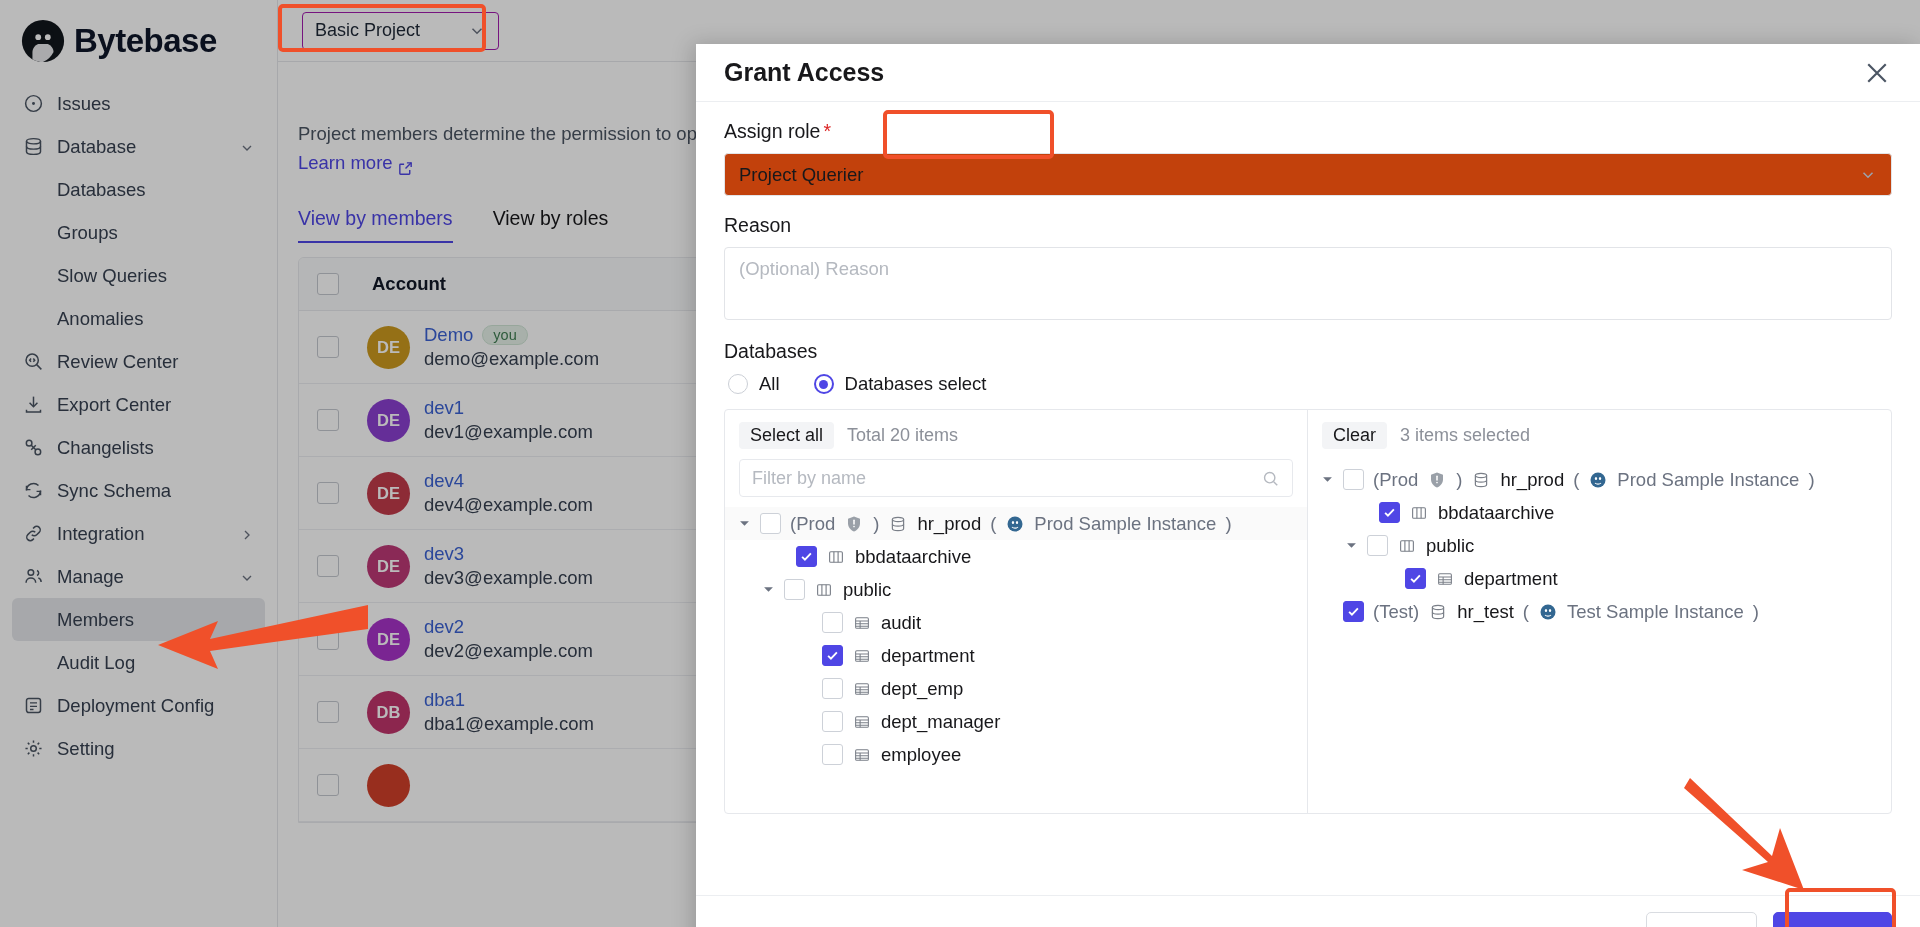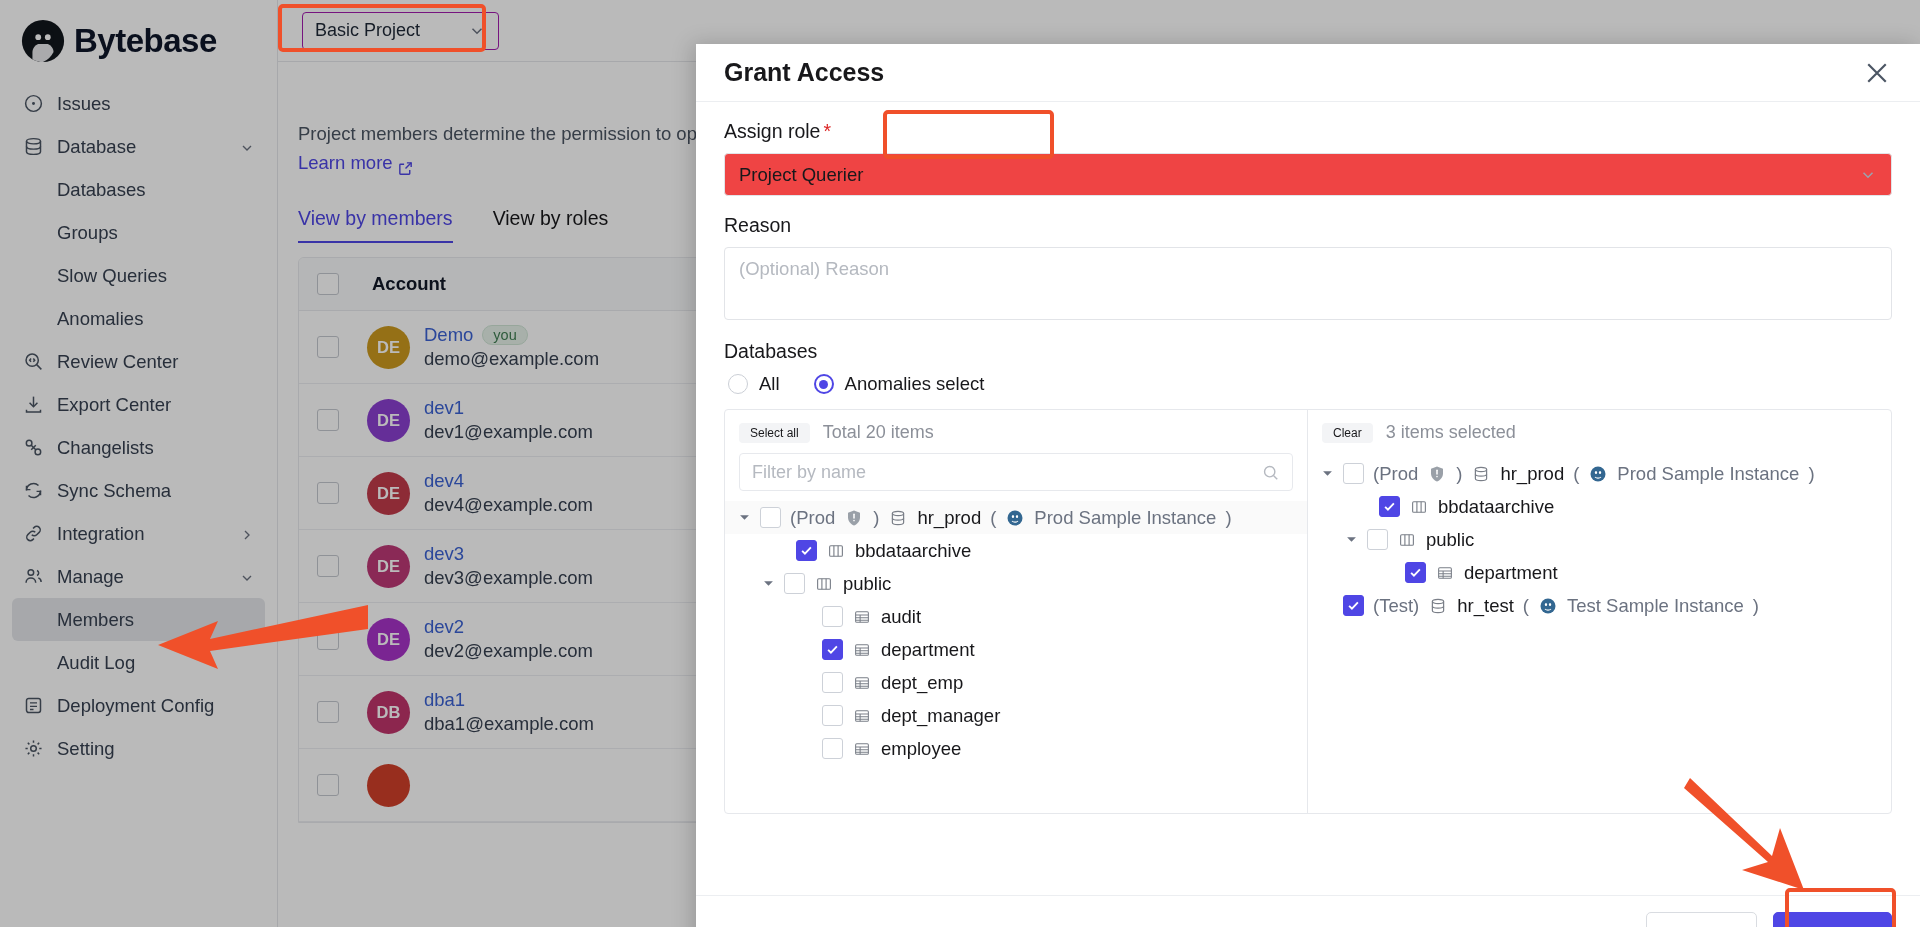--- a/index.html
+++ b/index.html
@@ -102,21 +102,21 @@
     padding: 0 28px 0 28px; border-bottom: 1px solid #eceef1;
   }
   .drawer-title { font-size: 25px; font-weight: 700; color: #18181b; }
   .close-btn { width: 30px; height: 30px; color: #4b5563; cursor: pointer; }
 
   .drawer-body { flex: 1 1 auto; padding: 18px 28px 0 28px; overflow: hidden; }
   .field-label { font-size: 19.5px; color: #18181b; margin-bottom: 10px; }
   .req { color: #dc2626; margin-left: 3px; }
 
   .select-box {
-    height: 43px; border: 1px solid #e2e4e8; border-radius: 4px; background: #ef4444;
+    height: 43px; border: 1px solid #e2e4e8; border-radius: 4px; background: #c2410c;
     display: flex; align-items: center; justify-content: space-between;
     padding: 0 14px; font-size: 18.5px; color: #18181b;
   }
   .select-box .chev { width: 18px; height: 18px; color: #9ca3af; }
 
   .reason-area {
     height: 73px; border: 1px solid #e2e4e8; border-radius: 4px; background: #fff;
     padding: 10px 14px; font-size: 18.5px; color: #b5b9c0;
   }
 
@@ -127,21 +127,21 @@
   .rdot.on::after { content:""; position:absolute; inset: 3.5px; border-radius: 50%; background: #4f46e5; }
 
   .transfer {
     display: flex; border: 1px solid #e6e8ec; border-radius: 4px;
     height: 405px; overflow: hidden;
   }
   .tpane { flex: 1 1 50%; min-width: 0; display: flex; flex-direction: column; }
   .tpane.left { border-right: 1px solid #e6e8ec; }
   .tpane-head { display: flex; align-items: center; gap: 13px; padding: 12px 14px 6px 14px; }
   .mini-btn {
-    font-size: 12px; color: #18181b; background: #f3f4f6;
+    font-size: 18px; color: #18181b; background: #f3f4f6;
     border-radius: 4px; padding: 3px 11px; cursor: pointer;
   }
   .tpane-count { font-size: 18px; color: #8c9099; }
   .filter-wrap { padding: 4px 14px 10px 14px; }
   .filter-input {
     height: 38px; border: 1px solid #e7e9ed; border-radius: 4px;
     display: flex; align-items: center; justify-content: space-between;
     padding: 0 12px; font-size: 18px; color: #b5b9c0;
   }
   .tree { flex: 1 1 auto; overflow: hidden; padding-bottom: 6px; }
@@ -504,21 +504,21 @@
       </div>
 
       <div class="field-label" style="margin-top:20px">Databases</div>
       <div class="radios">
         <label class="radio">
           <span class="rdot"></span>
           <span>All</span>
         </label>
         <label class="radio">
           <span class="rdot on"></span>
-          <span>Anomalies select</span>
+          <span>Databases select</span>
         </label>
       </div>
 
       <div class="transfer">
 
         <div class="tpane left">
           <div class="tpane-head">
             <span class="mini-btn">Select all</span>
             <span class="tpane-count">Total 20 items</span>
           </div>

